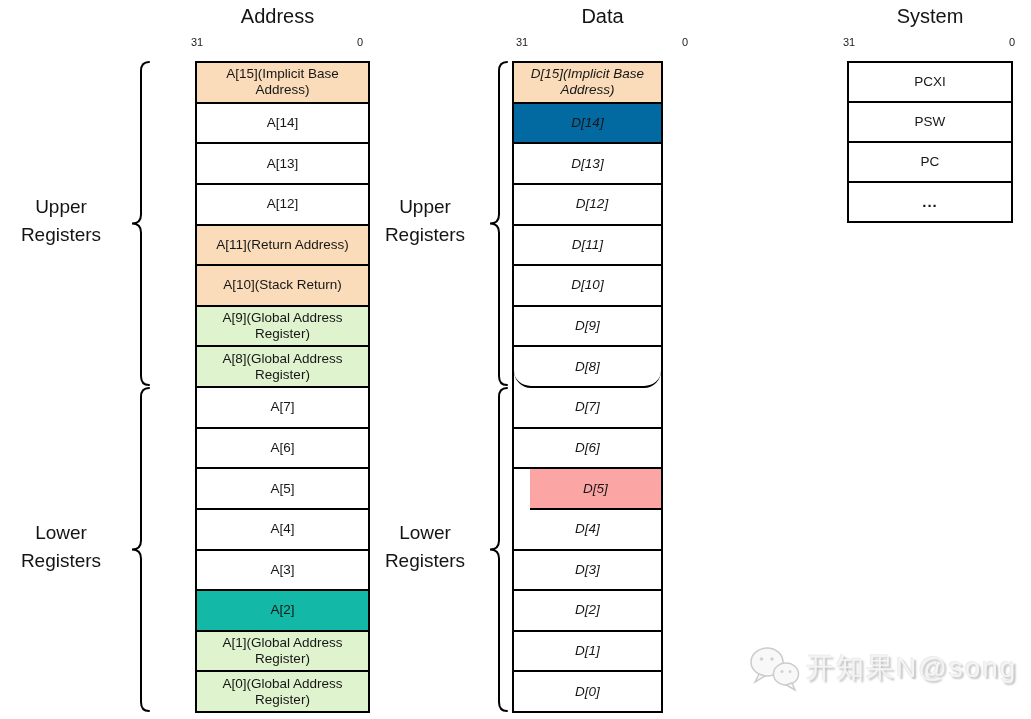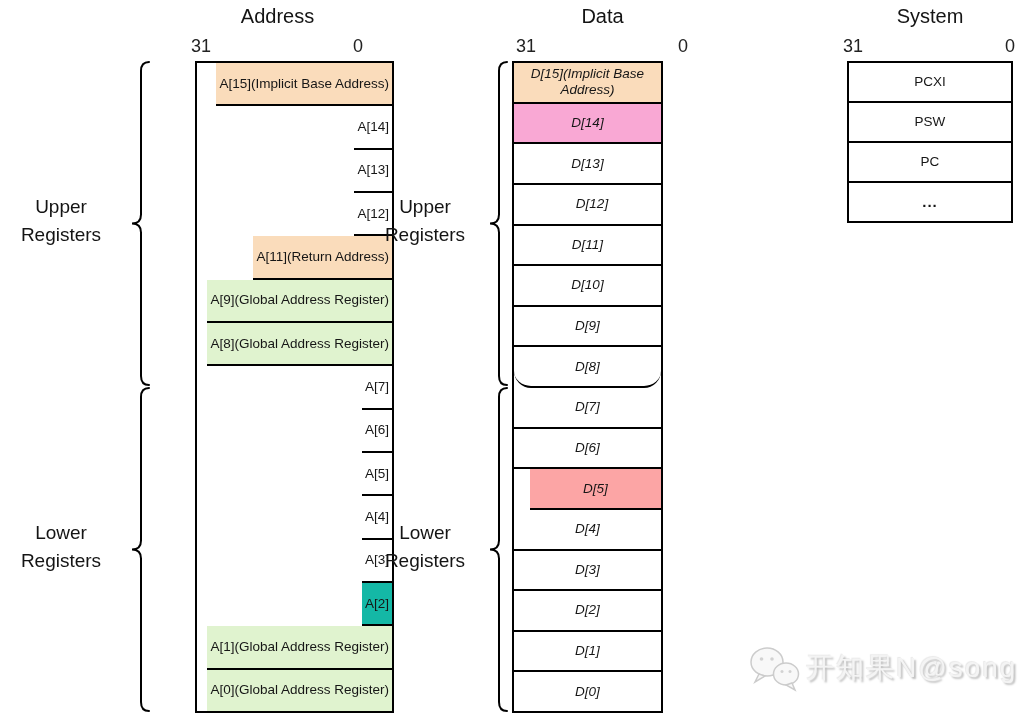--- a/index.html
+++ b/index.html
@@ -16,21 +16,21 @@
     top: 5px;
     font-size: 20px;
     text-align: center;
     color: #141414;
   }
   .bit-row {
     position: absolute;
     top: 36px;
     display: flex;
     justify-content: space-between;
-    font-size: 18px;
+    font-size: 11px;
     color: #222;
   }
   .reg-col {
     position: absolute;
     top: 61px;
     display: flex;
     flex-direction: column;
     border: 2px solid #000;
     box-sizing: border-box;
     background: #fff;
@@ -91,35 +91,38 @@
   </div>
   <div class="bit-row" style="left:516px; width:172px;">
     <span>31</span>
     <span>0</span>
   </div>
   <div class="bit-row" style="left:843px; width:172px;">
     <span>31</span>
     <span>0</span>
   </div>
 
-  <div class="reg-col" style="left:195px; width:199px; height:652px;align-items:flex-end;">
+  <div class="reg-col" style="left:195px; width:175px; height:652px;">
       <div class="reg-row" style="background: rgb(250, 220, 187);">
         <span>A[15](Implicit Base Address)</span>
       </div>
       <div class="reg-row" style="background: rgb(255, 255, 255);">
         <span>A[14]</span>
       </div>
       <div class="reg-row" style="background: rgb(255, 255, 255);">
         <span>A[13]</span>
       </div>
       <div class="reg-row" style="background: rgb(255, 255, 255);">
         <span>A[12]</span>
       </div>
       <div class="reg-row" style="background: rgb(250, 220, 187);">
         <span>A[11](Return Address)</span>
+      </div>
+      <div class="reg-row" style="background: rgb(250, 220, 187);">
+        <span>A[10](Stack Return)</span>
       </div>
       <div class="reg-row" style="background: rgb(224, 243, 207);">
         <span>A[9](Global Address Register)</span>
       </div>
       <div class="reg-row" style="background: rgb(224, 243, 207);">
         <span>A[8](Global Address Register)</span>
       </div>
       <div class="reg-row" style="background: rgb(255, 255, 255);">
         <span>A[7]</span>
       </div>
@@ -142,21 +145,21 @@
         <span>A[1](Global Address Register)</span>
       </div>
       <div class="reg-row" style="background: rgb(224, 243, 207);">
         <span>A[0](Global Address Register)</span>
       </div>
     </div>
   <div class="reg-col" style="left:512px; width:151px; height:652px;font-style:italic;">
       <div class="reg-row" style="background: rgb(250, 220, 187);">
         <span>D[15](Implicit Base Address)</span>
       </div>
-      <div class="reg-row" style="background: #f9a8d4;">
+      <div class="reg-row" style="background: #0369a1;">
         <span>D[14]</span>
       </div>
       <div class="reg-row" style="background: rgb(255, 255, 255);">
         <span>D[13]</span>
       </div>
       <div class="reg-row" style="background: rgb(255, 255, 255); padding-left: 12px;">
         <span>D[12]</span>
       </div>
       <div class="reg-row" style="background: rgb(255, 255, 255);">
         <span>D[11]</span>

